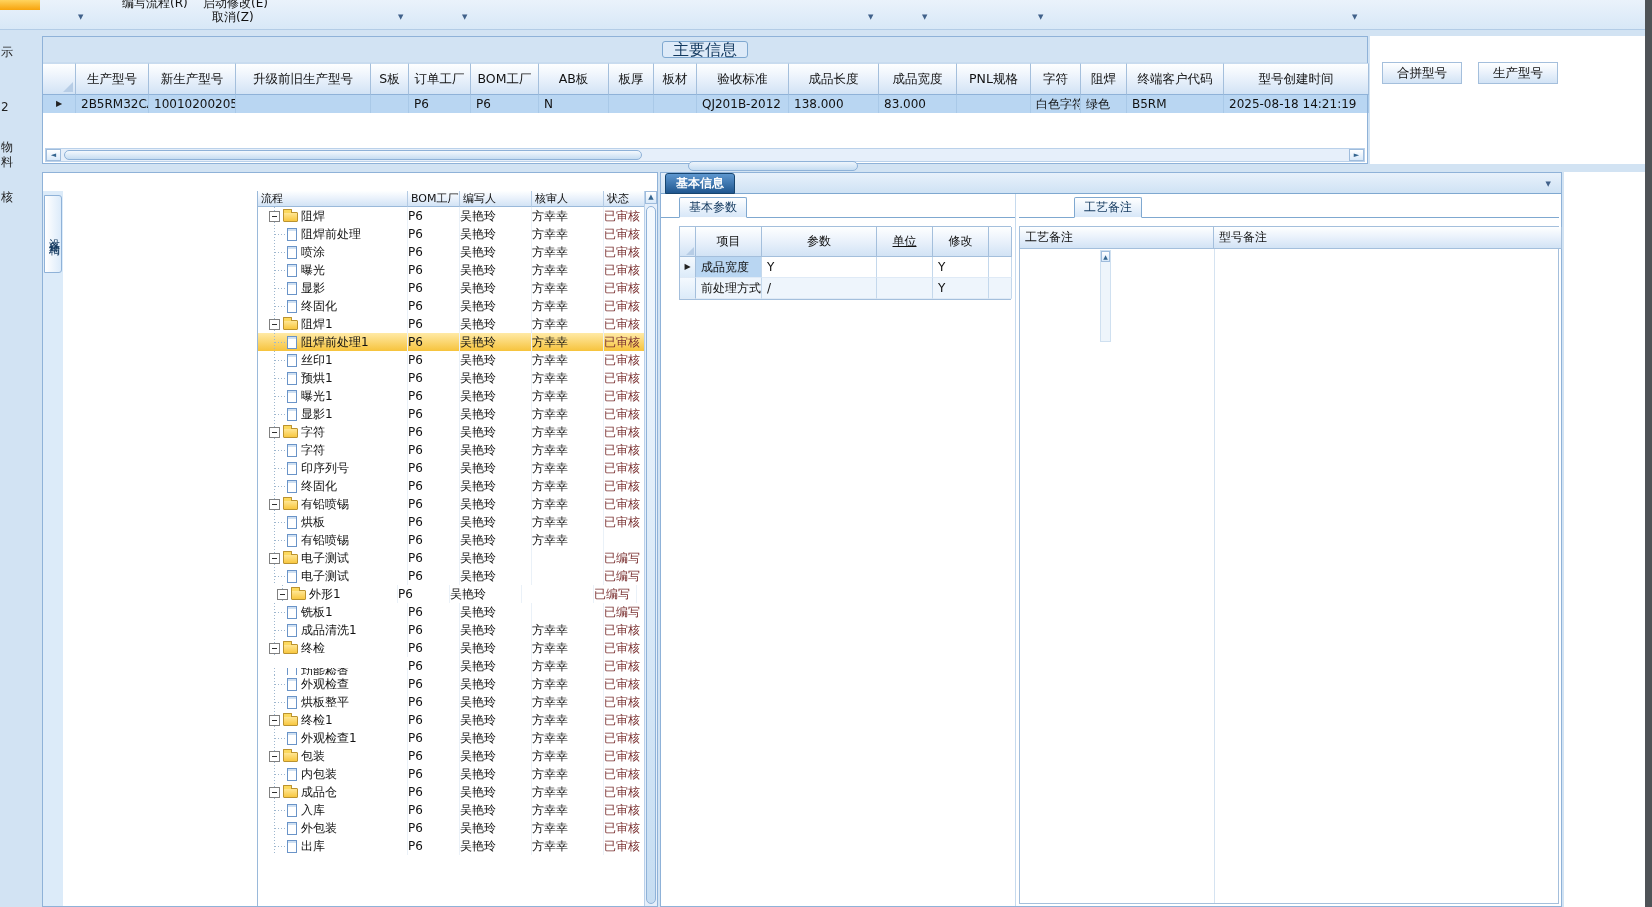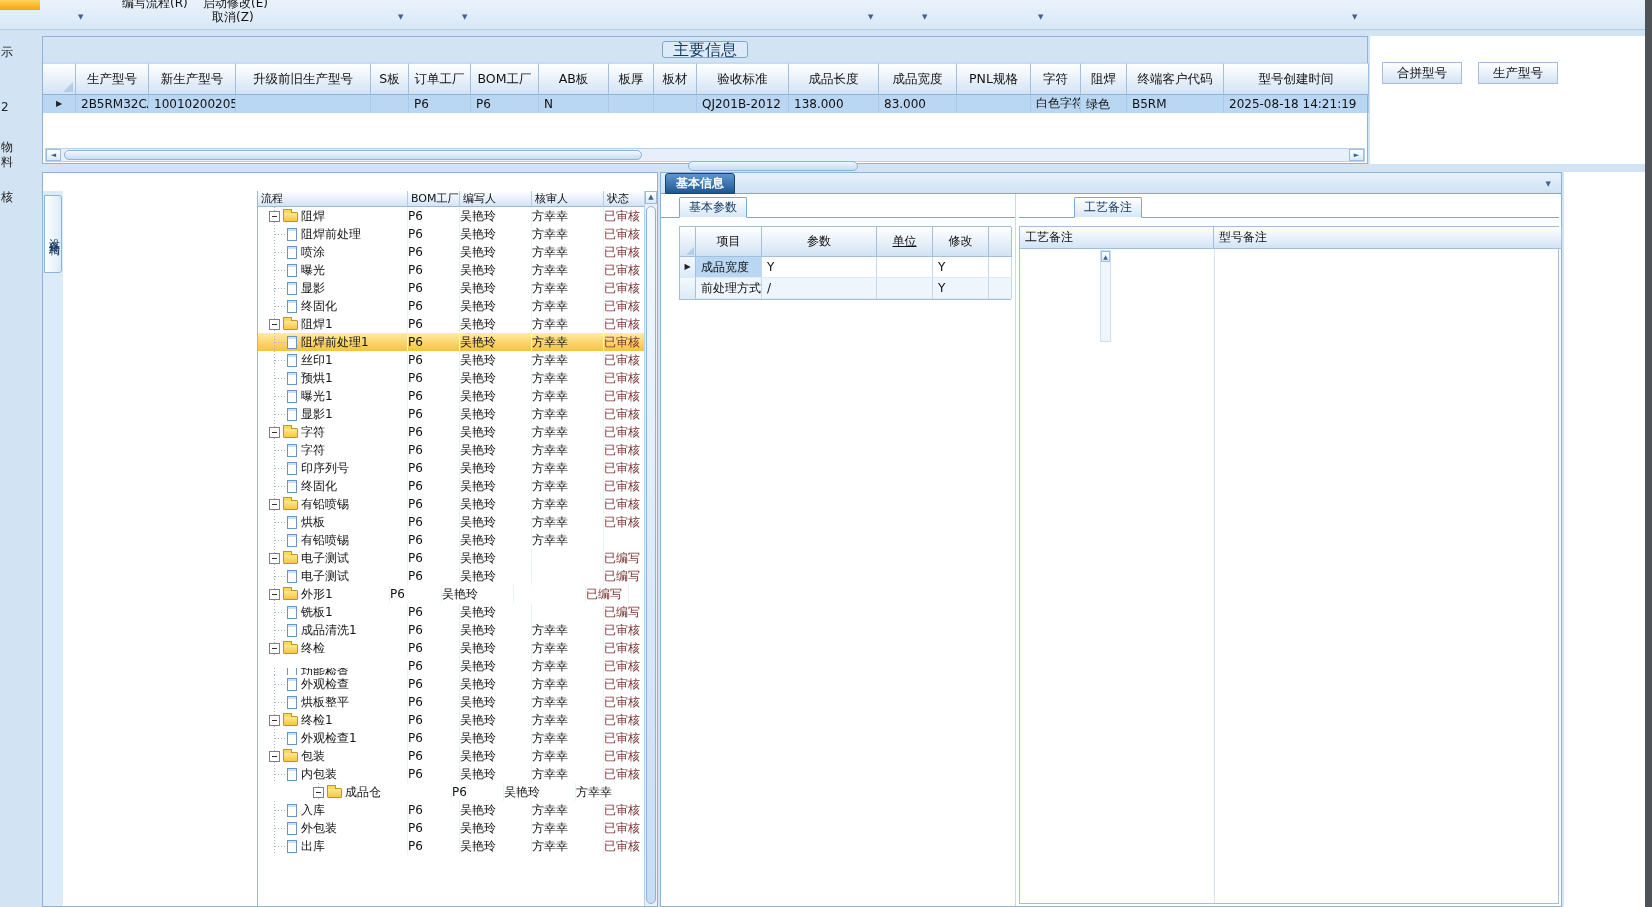--- a/index.html
+++ b/index.html
@@ -171,21 +171,21 @@
       <div class="mg-c" style="width: 38px;"></div>
       <div class="mg-c" style="width: 62px;">P6</div>
       <div class="mg-c" style="width: 68px;">P6</div>
       <div class="mg-c" style="width: 70px;">N</div>
       <div class="mg-c" style="width: 45px;"></div>
       <div class="mg-c" style="width: 43px;"></div>
       <div class="mg-c" style="width: 92px;">QJ201B-2012</div>
       <div class="mg-c" style="width: 90px;">138.000</div>
       <div class="mg-c" style="width: 78px;">83.000</div>
       <div class="mg-c" style="width: 74px;"></div>
-      <div class="mg-c" style="width: 50px; font-family: Liberation Mono, monospace;">白色字符</div>
+      <div class="mg-c" style="width: 50px;">白色字符</div>
       <div class="mg-c" style="width: 46px;">绿色</div>
       <div class="mg-c" style="width: 97px;">B5RM</div>
       <div class="mg-c" style="width: 145px;">2025-08-18 14:21:19</div>
     </div>
   <div class="hscroll">
     <div class="sbtn" style="left:0">◄</div>
     <div class="sbtn" style="right:0">►</div>
     <div class="sb-thumb" style="left:18px;top:1px;height:10px;width:578px"></div>
   </div>
 </div>
@@ -423,21 +423,21 @@
             <div class="t-c t-tree tl" style="width: 150px;">
               <div class="doc-ico"></div>
               <div class="t-label">电子测试</div>
             </div>
             <div class="t-c" style="width: 52px;">P6</div>
             <div class="t-c" style="width: 72px;">吴艳玲</div>
             <div class="t-c" style="width: 72px;"></div>
             <div class="t-c t-status" style="width: 43px;">已编写</div>
           </div>
           <div class="t-row">
-            <div class="t-c t-tree tf" style="width: 132px;">
+            <div class="t-c t-tree tf" style="width: 132px; margin-left: 8px;">
               <div class="expander"></div>
               <div class="folder-ico"></div>
               <div class="t-label">外形1</div>
             </div>
             <div class="t-c" style="width: 52px;">P6</div>
             <div class="t-c" style="width: 72px;">吴艳玲</div>
             <div class="t-c" style="width: 72px;"></div>
             <div class="t-c t-status" style="width: 43px;">已编写</div>
           </div>
           <div class="t-row">
@@ -537,21 +537,21 @@
             <div class="t-c t-tree tl" style="width: 150px;">
               <div class="doc-ico"></div>
               <div class="t-label">内包装</div>
             </div>
             <div class="t-c" style="width: 52px;">P6</div>
             <div class="t-c" style="width: 72px;">吴艳玲</div>
             <div class="t-c" style="width: 72px;">方幸幸</div>
             <div class="t-c t-status" style="width: 43px;">已审核</div>
           </div>
           <div class="t-row">
-            <div class="t-c t-tree tf" style="width: 150px; margin-left: 44px;">
+            <div class="t-c t-tree tf" style="width: 150px;">
               <div class="expander"></div>
               <div class="folder-ico"></div>
               <div class="t-label">成品仓</div>
             </div>
             <div class="t-c" style="width: 52px;">P6</div>
             <div class="t-c" style="width: 72px;">吴艳玲</div>
             <div class="t-c" style="width: 72px;">方幸幸</div>
             <div class="t-c t-status" style="width: 43px;">已审核</div>
           </div>
           <div class="t-row">

